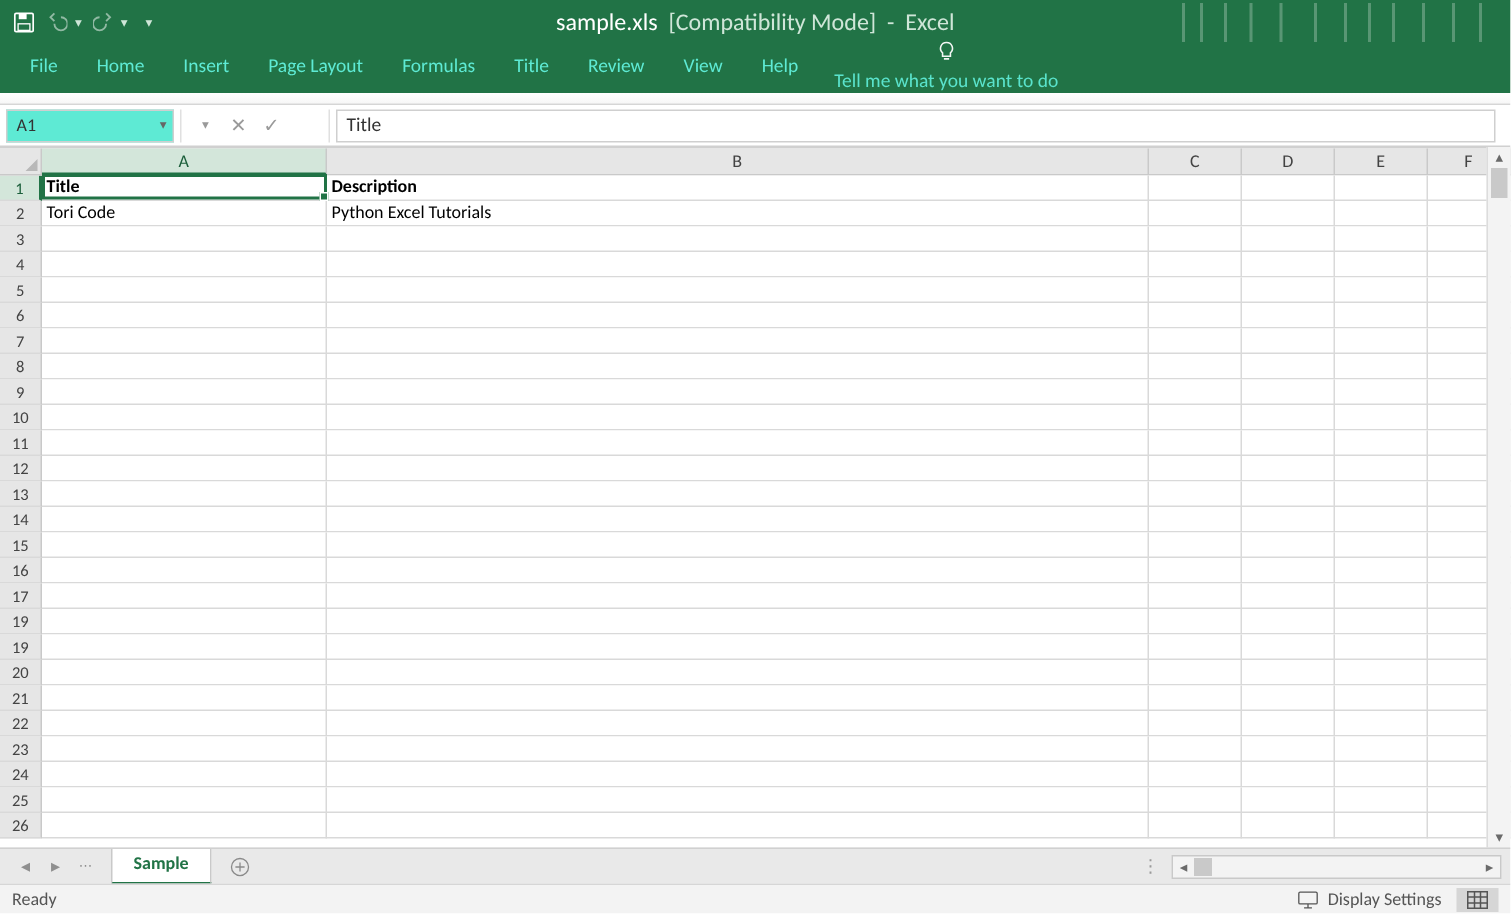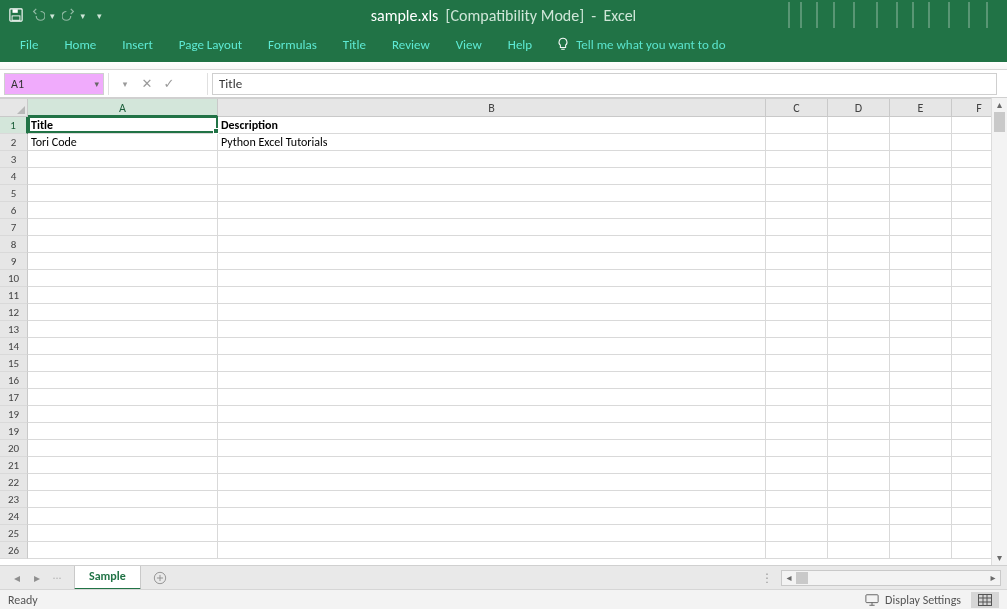--- a/index.html
+++ b/index.html
@@ -50,40 +50,40 @@
     background: #217346;
     height: 32px;
     display: flex;
     align-items: center;
     gap: 22px;
     padding: 0 18px 4px 18px;
     color: #5eead4;
     font-size: 13px;
   }
   .ribbon .tab { cursor: pointer; padding: 4px 2px; }
-  .ribbon .tell { display:flex; align-items:center; gap:6px; opacity:.95; }
+  .ribbon .tell { display:flex; align-items:center; gap:6px; opacity:.95;flex-direction:column; }
   .ribbon .tell svg { width:14px; height:14px; stroke:#fff; fill:none; }
   .ribbon-border {
     height: 8px;
     background: linear-gradient(#ffffff,#f7f7f7);
     border-bottom: 1px solid #d6d6d6;
   }
   
   .formula-row {
     display:flex;
     align-items:center;
     height: 28px;
     border-bottom: 1px solid #d0d0d0;
     background:#fff;
     padding-left:4px;
   }
   .name-box {
-    width: 100px; height: 22px;
+    width: 112px; height: 22px;
     border:1px solid #cfcfcf;
-    background:#f0abfc;
+    background:#5eead4;
     display:flex; align-items:center; justify-content:space-between;
     padding: 0 4px 0 6px;
     font-size:12px; color:#333;
   }
   .name-box .dd { font-size:9px; color:#666; }
   .fbar-ctrl {
     display:flex; align-items:center; gap:2px;
     padding: 0 6px;
     height:22px;
     border-left:1px solid #e0e0e0;

